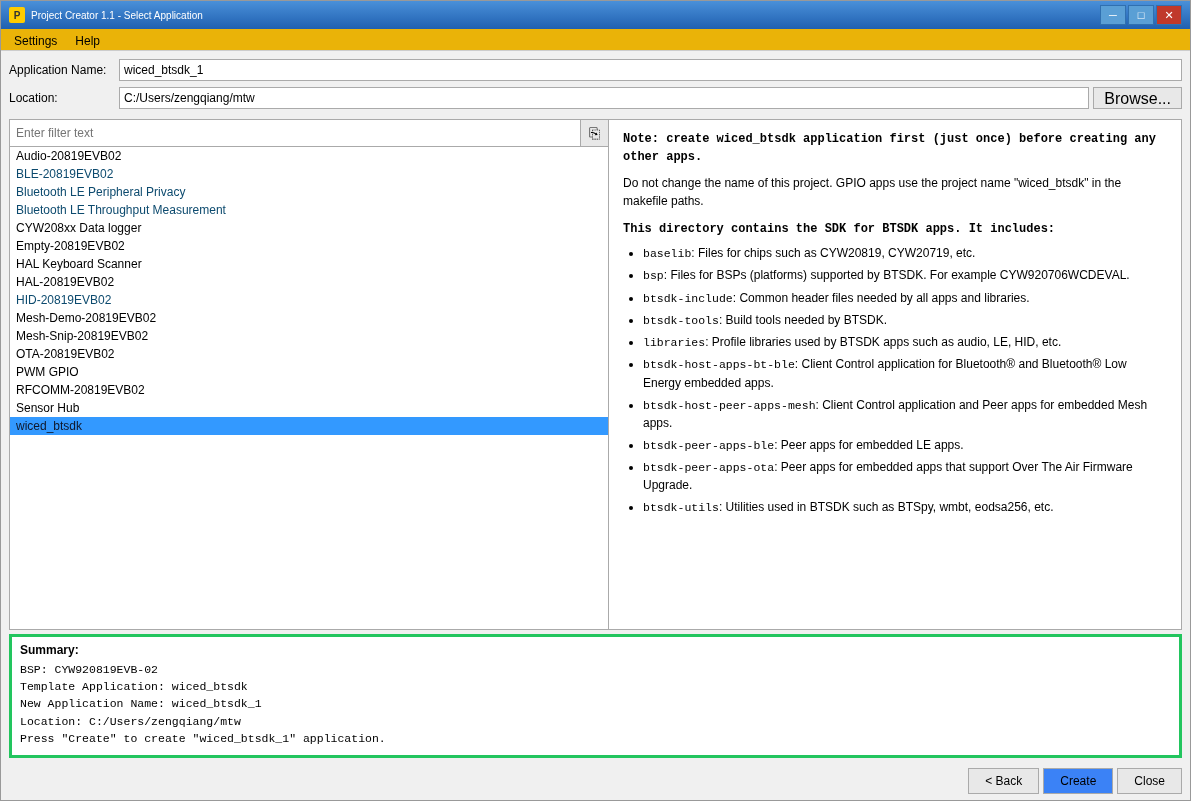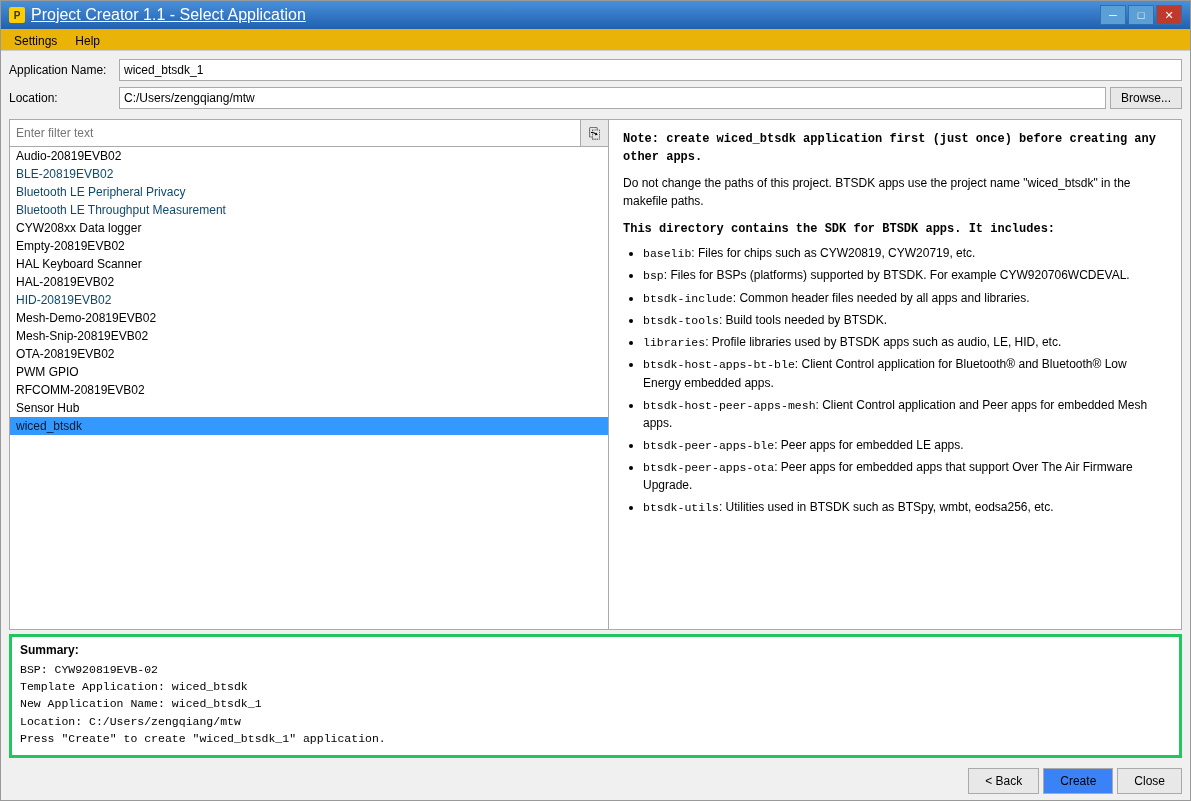--- a/index.html
+++ b/index.html
@@ -40,23 +40,22 @@
       background: #ffcc00;
       border-radius: 2px;
       display: flex;
       align-items: center;
       justify-content: center;
       font-size: 10px;
       color: #333;
       font-weight: bold;
     }
     .title-text {
-      font-size: 16px;
+      font-size: 10px;
       font-weight: normal;
-      text-decoration: underline;
     }
     .title-controls {
       display: flex;
       gap: 2px;
     }
     .title-btn {
       width: 26px;
       height: 20px;
       background: #5a9fd5;
       border: 1px solid #3070b0;
@@ -105,21 +104,21 @@
       padding: 2px 4px;
       font-size: 12px;
       font-family: inherit;
     }
     .browse-btn {
       margin-left: 4px;
       padding: 2px 10px;
       height: 22px;
       background: #e8e8e8;
       border: 1px solid #aaa;
-      font-size: 12px;
+      font-size: 16px;
       cursor: pointer;
       font-family: inherit;
     }
     .main-area {
       flex: 1;
       display: flex;
       padding: 0 8px;
       gap: 0;
       min-height: 0;
     }
@@ -305,21 +304,21 @@
           <li>OTA-20819EVB02</li>
           <li>PWM GPIO</li>
           <li>RFCOMM-20819EVB02</li>
           <li>Sensor Hub</li>
           <li class="selected">wiced_btsdk</li>
         </ul>
     </div>
 
     <div class="right-panel">
       <div class="note-header">Note: create wiced_btsdk application first (just once) before creating any other apps.</div>
-      <div class="note-body">Do not change the paths of this project. BTSDK apps use the project name "wiced_btsdk" in the makefile paths.</div>
+      <div class="note-body">Do not change the name of this project. GPIO apps use the project name "wiced_btsdk" in the makefile paths.</div>
       <div class="section-header">This directory contains the SDK for BTSDK apps. It includes:</div>
       <ul id="sdk-list">
           <li><code>baselib</code>: Files for chips such as CYW20819, CYW20719, etc.</li>
           <li><code>bsp</code>: Files for BSPs (platforms) supported by BTSDK. For example CYW920706WCDEVAL.</li>
           <li><code>btsdk-include</code>: Common header files needed by all apps and libraries.</li>
           <li><code>btsdk-tools</code>: Build tools needed by BTSDK.</li>
           <li><code>libraries</code>: Profile libraries used by BTSDK apps such as audio, LE, HID, etc.</li>
           <li><code>btsdk-host-apps-bt-ble</code>: Client Control application for Bluetooth® and Bluetooth® Low Energy embedded apps.</li>
           <li><code>btsdk-host-peer-apps-mesh</code>: Client Control application and Peer apps for embedded Mesh apps.</li>
           <li><code>btsdk-peer-apps-ble</code>: Peer apps for embedded LE apps.</li>

